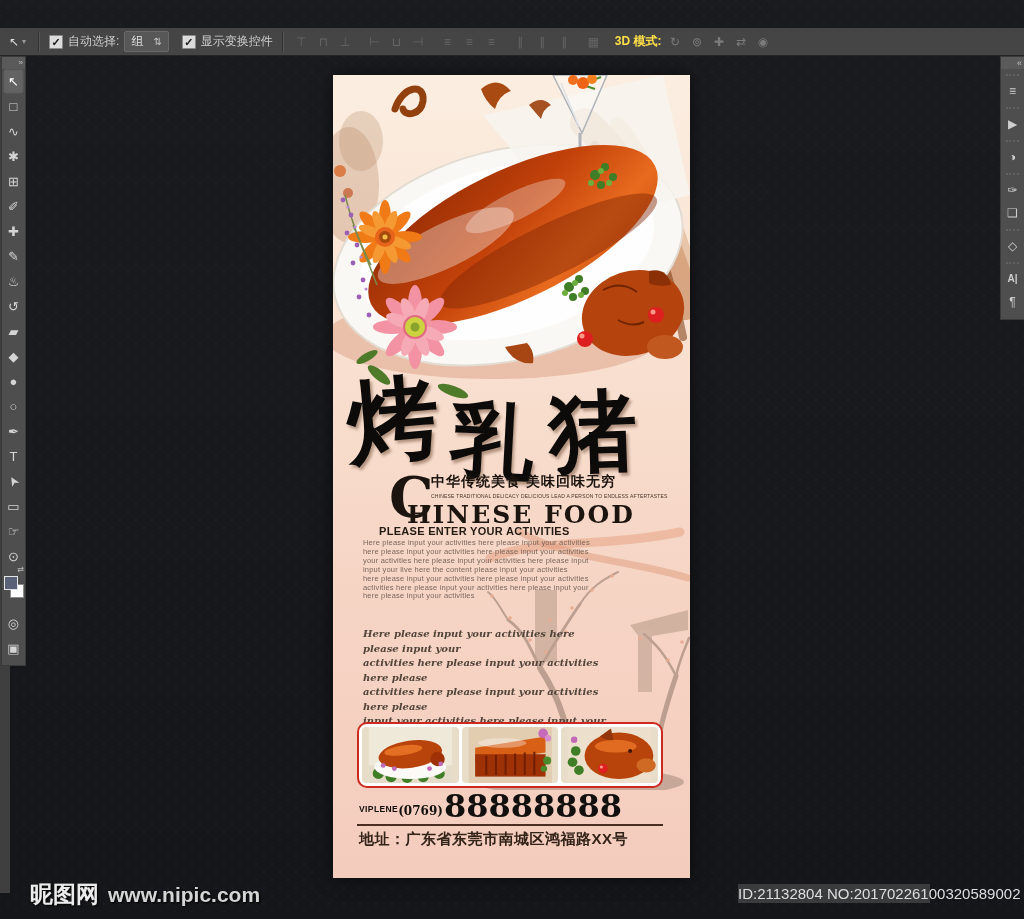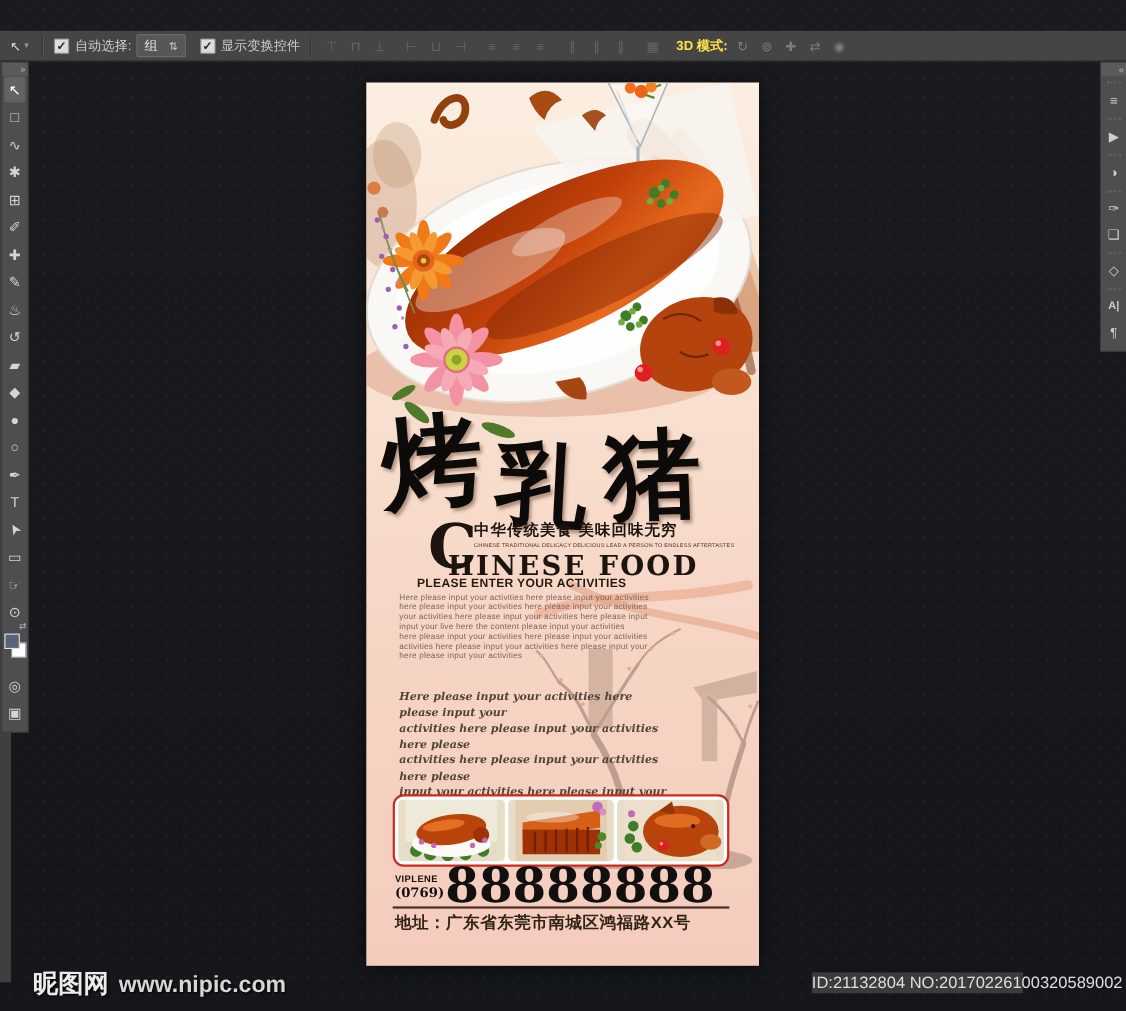--- a/index.html
+++ b/index.html
@@ -70,24 +70,24 @@
   .act{left:30px;top:450px;width:245px;}
   .act-h{font-size:11px;font-weight:bold;color:#241a12;letter-spacing:.3px;margin-bottom:2px;padding-left:16px;}
   .act-l{font-size:7.5px;line-height:8.9px;color:#7a675c;letter-spacing:.2px;}
   .script{left:30px;top:552px;width:250px;font-family:"DejaVu Serif",serif;font-style:italic;font-weight:bold;
           font-size:10px;line-height:14.5px;color:#50443a;}
   .strip{left:24px;top:647px;width:306px;height:66px;background:#ffffff;border:2px solid #cc2a1e;border-radius:10px;
          display:flex;gap:3px;padding:3px;box-sizing:border-box;}
   .ph{flex:1;border-radius:4px;overflow:hidden;background:#e8ddc8;}
   .ph svg{display:block;width:100%;height:100%;}
   .phone-row{left:26px;top:716px;display:flex;align-items:flex-end;color:#12100e;}
-  .vip{display:flex;flex-direction:column;align-items:flex-start;margin-bottom:3px;}
+  .vip{display:flex;flex-direction:row;align-items:flex-start;margin-bottom:3px;}
   .vip-label{font-size:8.5px;font-weight:bold;letter-spacing:.4px;}
   .vip-code{font-size:12px;font-weight:bold;font-family:"DejaVu Serif",serif;}
-  .phone-num{font-family:"DejaVu Serif",serif;font-size:44px;font-weight:bold;line-height:30px;margin-left:1px;letter-spacing:0;}
+  .phone-num{font-family:"DejaVu Serif",serif;font-size:32px;font-weight:bold;line-height:30px;margin-left:1px;letter-spacing:0;}
   .divider{left:24px;top:749px;width:306px;height:2px;background:#4a2e22;}
   .address{left:26px;top:755px;font-size:15px;font-weight:bold;color:#322319;letter-spacing:.5px;white-space:nowrap;}
   
   .wm{left:30px;top:879px;display:flex;align-items:baseline;gap:9px;z-index:6;}
   .wm-cn{font-size:23px;font-weight:bold;color:#ececec;text-shadow:1px 1px 2px #000,0 0 1px #555;}
   .wm-url{font-size:21px;font-weight:bold;color:#d5d5d5;text-shadow:1px 1px 2px #000;}
   .idbox{left:738px;top:884px;width:192px;height:19px;background:rgba(130,130,130,.35);z-index:6;
          color:#dedede;font-size:15px;line-height:19px;text-align:center;white-space:nowrap;}
 </style>
 </head>

